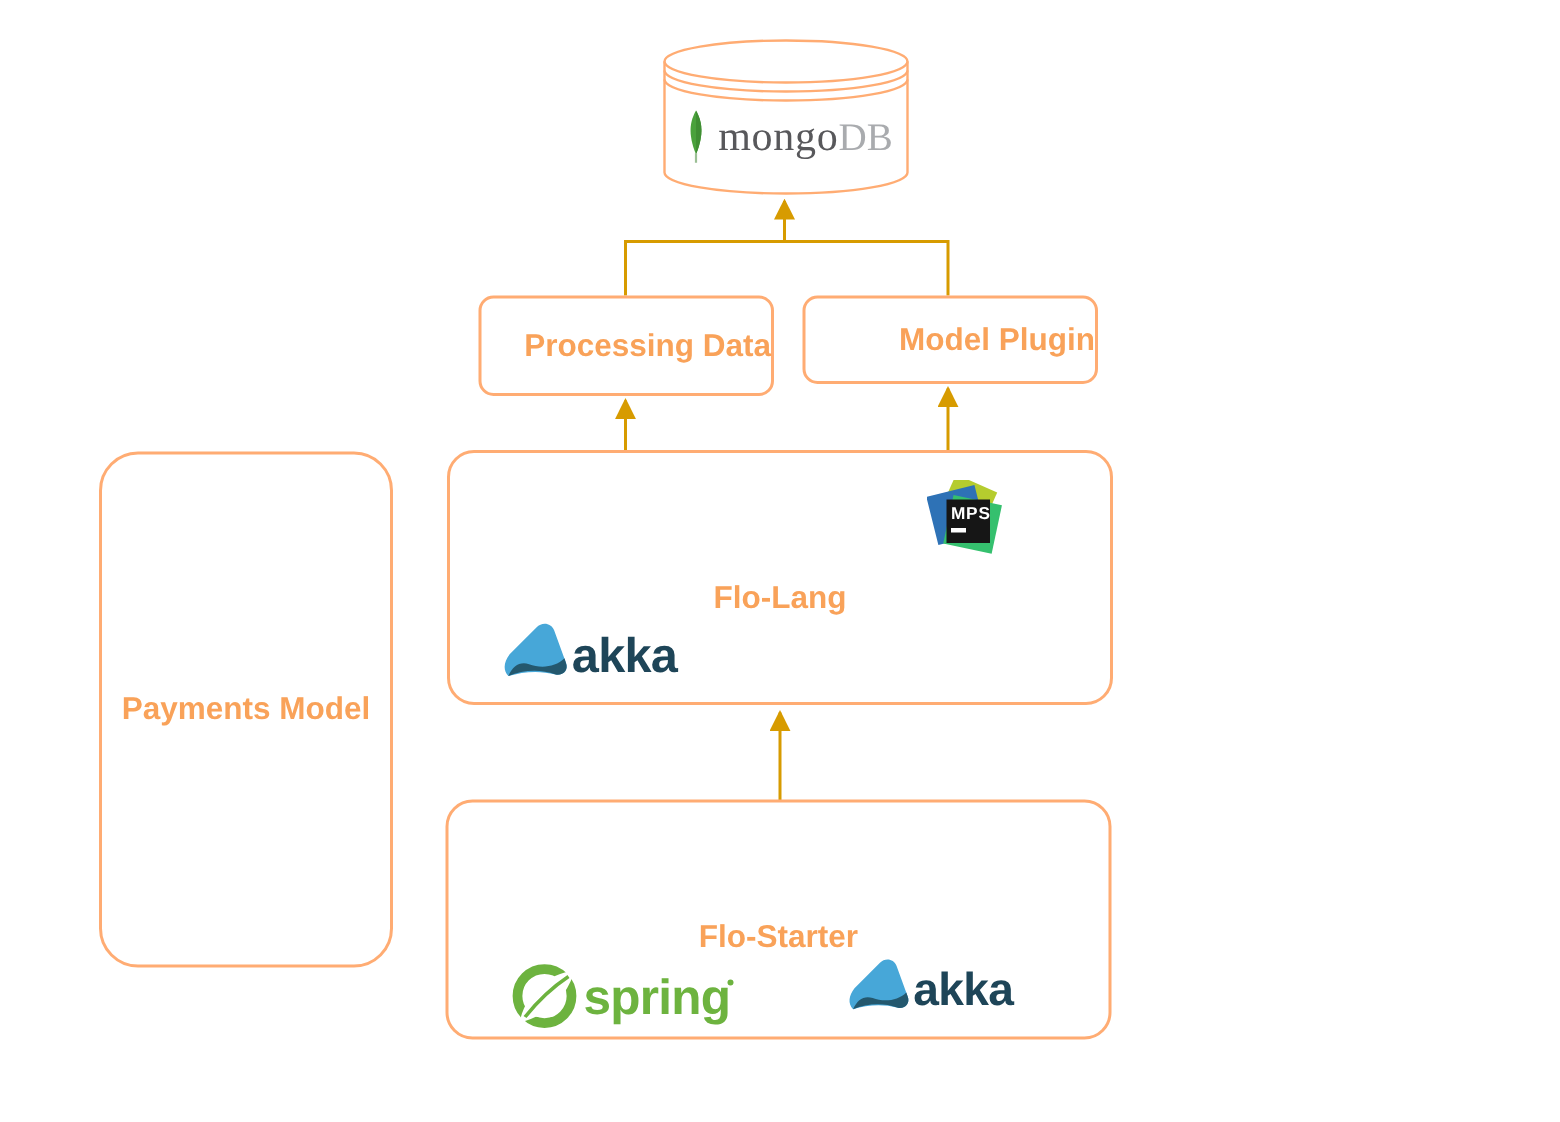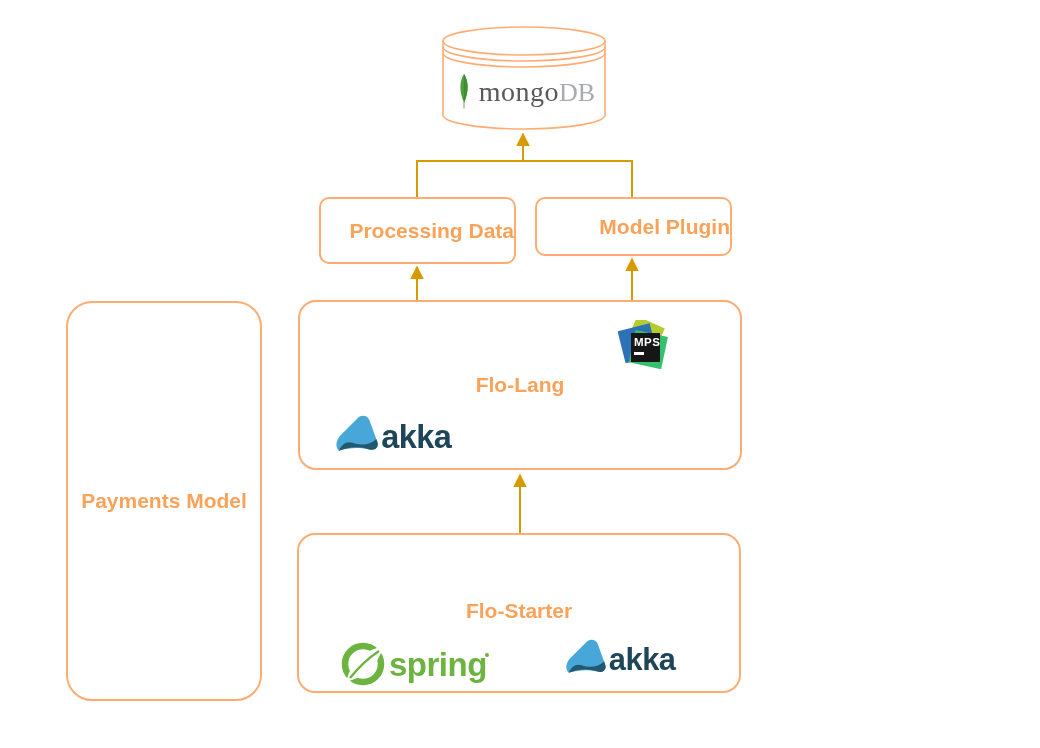--- a/index.html
+++ b/index.html
@@ -35,27 +35,28 @@
     text-align: center;
   }
   .node.small { border-radius: 10px; display: flex; align-items: center; justify-content: flex-end; }
   .node.big   { border-radius: 18px; }
   .node.tall  { border-radius: 26px; display: flex; align-items: center; justify-content: center; }
 
   .node-processing { left: 319px; top: 197px; width: 197px; height: 67px; }
   .node-mongo-plugin { left: 535px; top: 197px; width: 197px; height: 59px; }
   .node-flo-lang { left: 298px; top: 300px; width: 444px; height: 170px; }
   .node-flo-starter { left: 297px; top: 533px; width: 444px; height: 160px; }
-  .node-payments { left: 66px; top: 301px; width: 196px; height: 400px; }
+  .node-payments { left: 66px; top: 301px; width: 196px; height: 344px; }
   .node-ipf { left: 780px; top: 300px; width: 195px; height: 400px; }
   .node-ipf .label-wrap { width: 150px; line-height: 1.25; }
 
   .center-label {
     position: absolute;
     left: 0; width: 100%;
+    margin-top: 14px;
   }
   .node-flo-lang .center-label { top: 71px; }
   .node-flo-starter .center-label { top: 64px; }
 
   
   .node-db {
     position: absolute;
     left: 441px; top: 25px; width: 166px; height: 106px;
   }
   .cyl-stroke { stroke: var(--box-border, #ffac73); stroke-width: 1.6; fill: none; }

